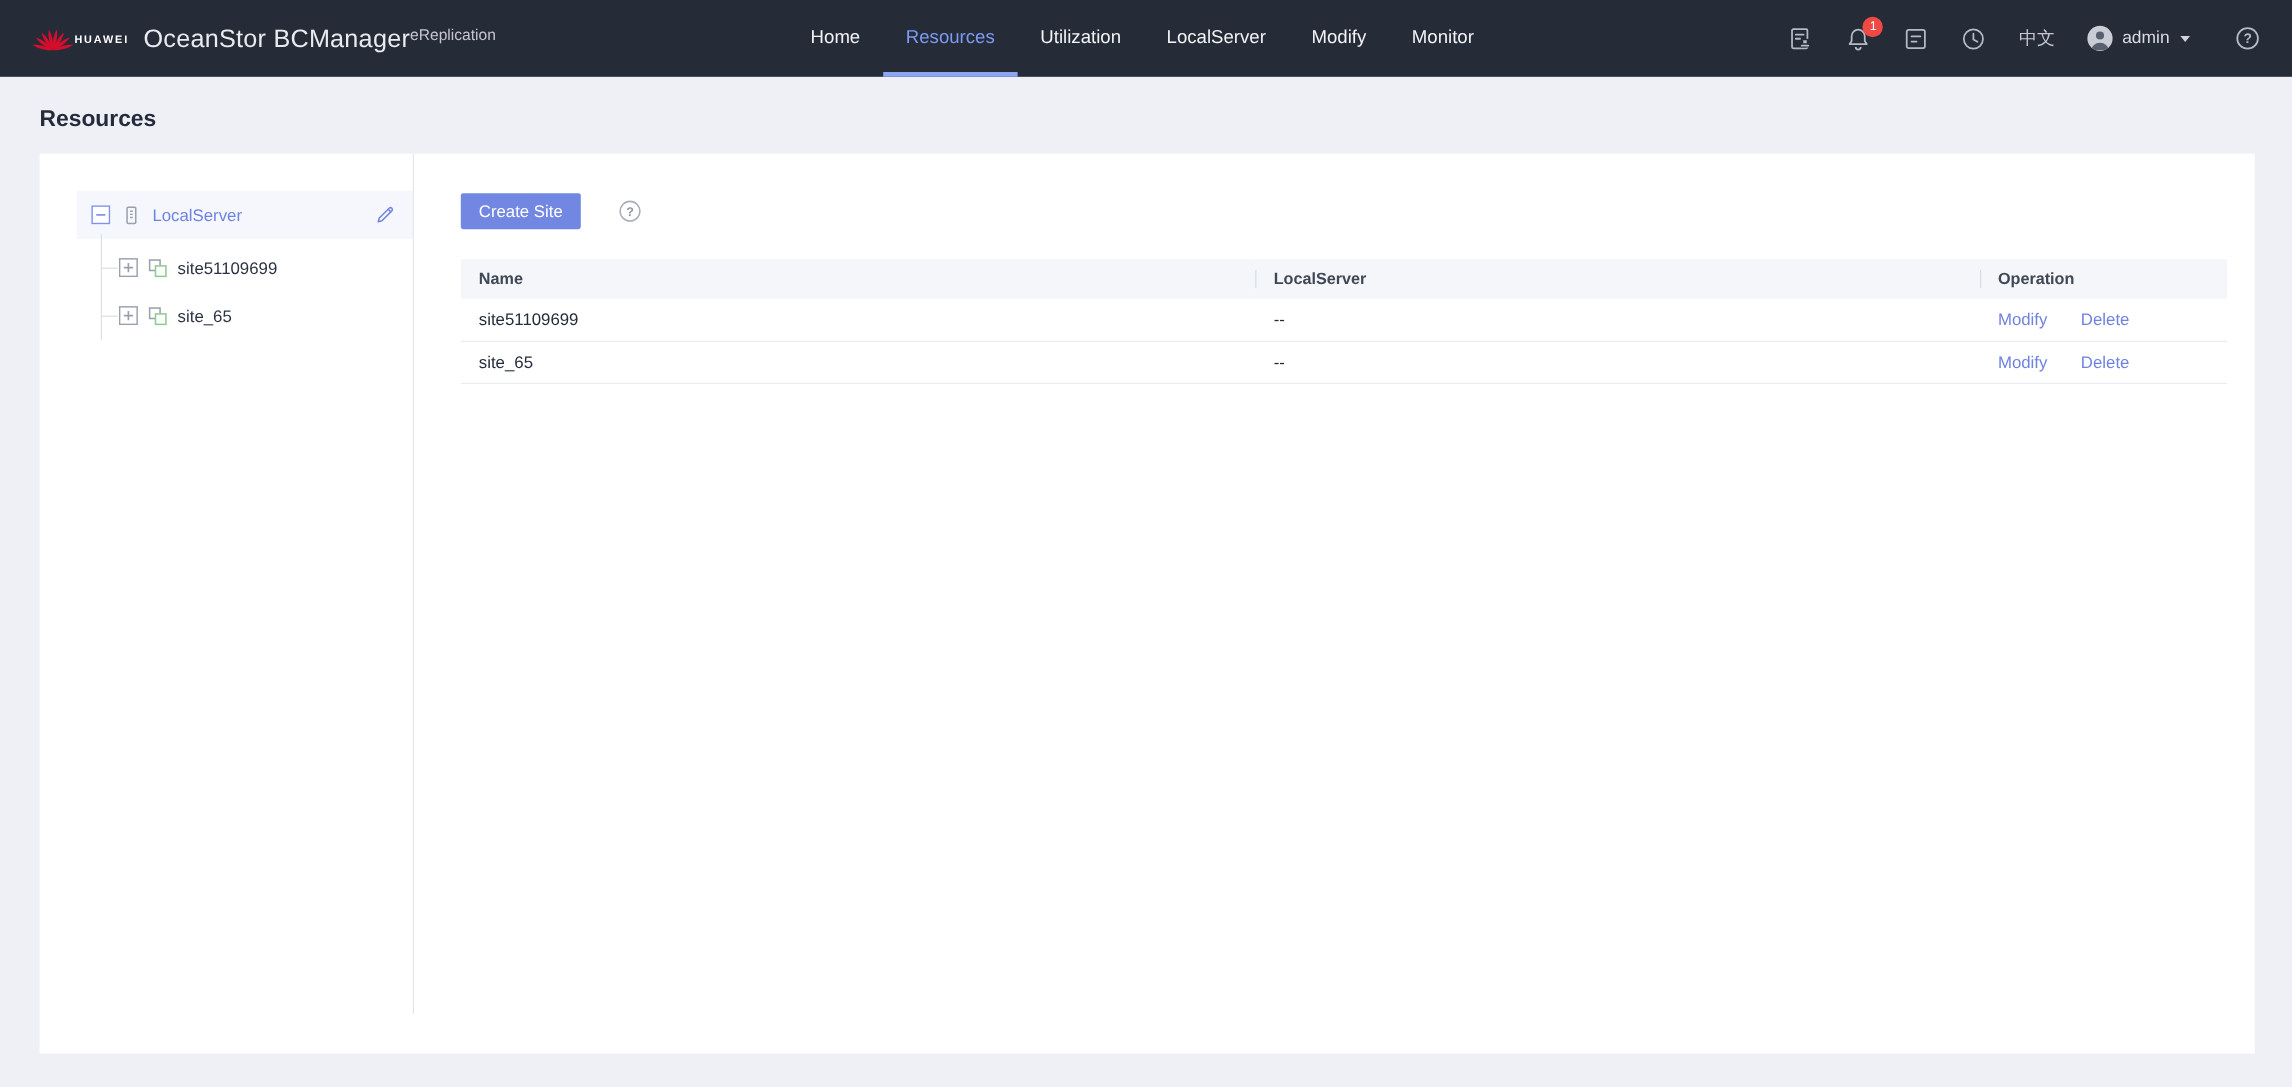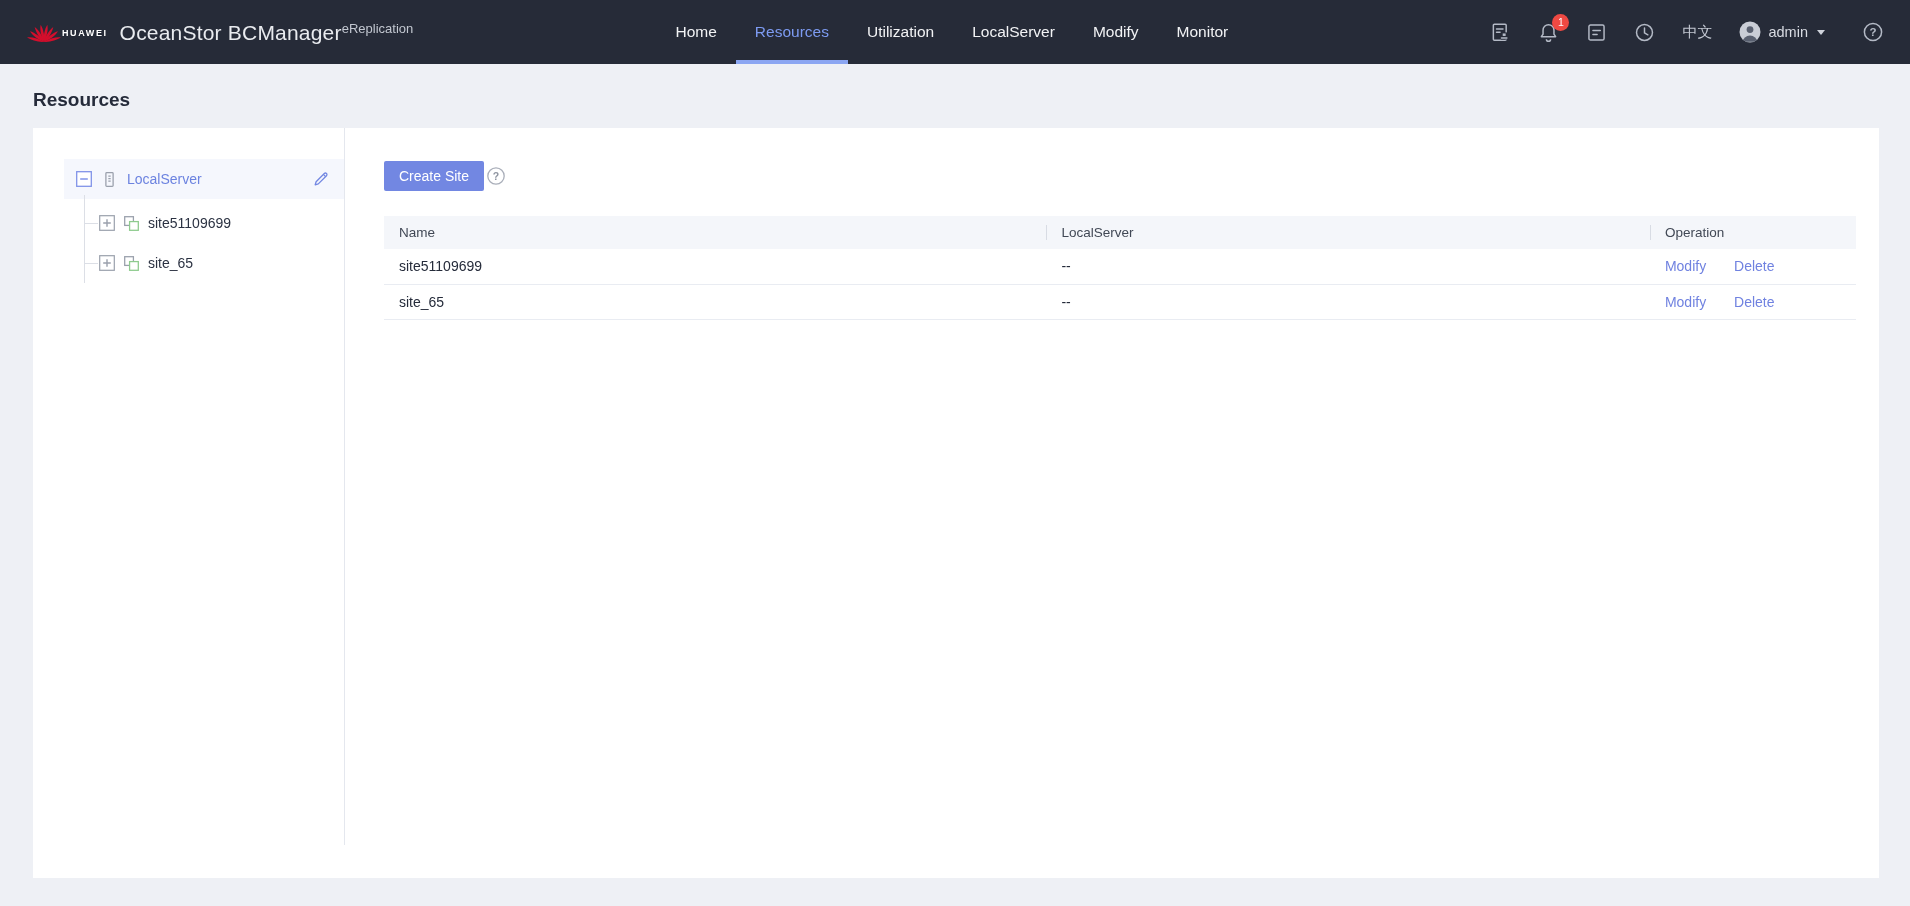--- a/index.html
+++ b/index.html
@@ -104,33 +104,33 @@
   }
   .tree-child-row::before {
     content: ''; position: absolute; left: 20px; top: 50%;
     width: 14px; height: 1px; background: #dcdfe6;
   }
   .tree-child-label { font-size: 14px; color: #2b3242; }
   .toggle-box { display: flex; cursor: pointer; }
 
   
   .content { flex: 1 1 auto; padding: 33px 23px 0 39px; }
-  .toolbar { display: flex; align-items: center; gap: 2px; margin-bottom: 25px; }
+  .toolbar { display: flex; align-items: center; gap: 31px; margin-bottom: 25px; }
   .btn-primary {
     width: 100px; height: 30px;
     background: var(--accent); color: #ffffff;
     font-size: 14px; font-family: inherit;
     border: none; border-radius: 2px; cursor: pointer;
   }
   .help-circle { display: flex; cursor: pointer; }
 
   table { width: 100%; border-collapse: collapse; }
   thead th {
     background: #f4f6fa; height: 33px;
-    font-weight: normal; font-size: 13.5px; color: #414855;
+    font-weight: bold; font-size: 13.5px; color: #414855;
     text-align: left; padding: 0 0 0 15px; position: relative;
   }
   thead th.sep::before {
     content: ''; position: absolute; left: 0; top: 9px; bottom: 9px;
     width: 1px; background: #d8dce4;
   }
   tbody td {
     height: 35px; border-bottom: 1px solid #e9ecf2;
     padding: 0 0 0 15px; font-size: 14px; color: #252b3a;
   }

